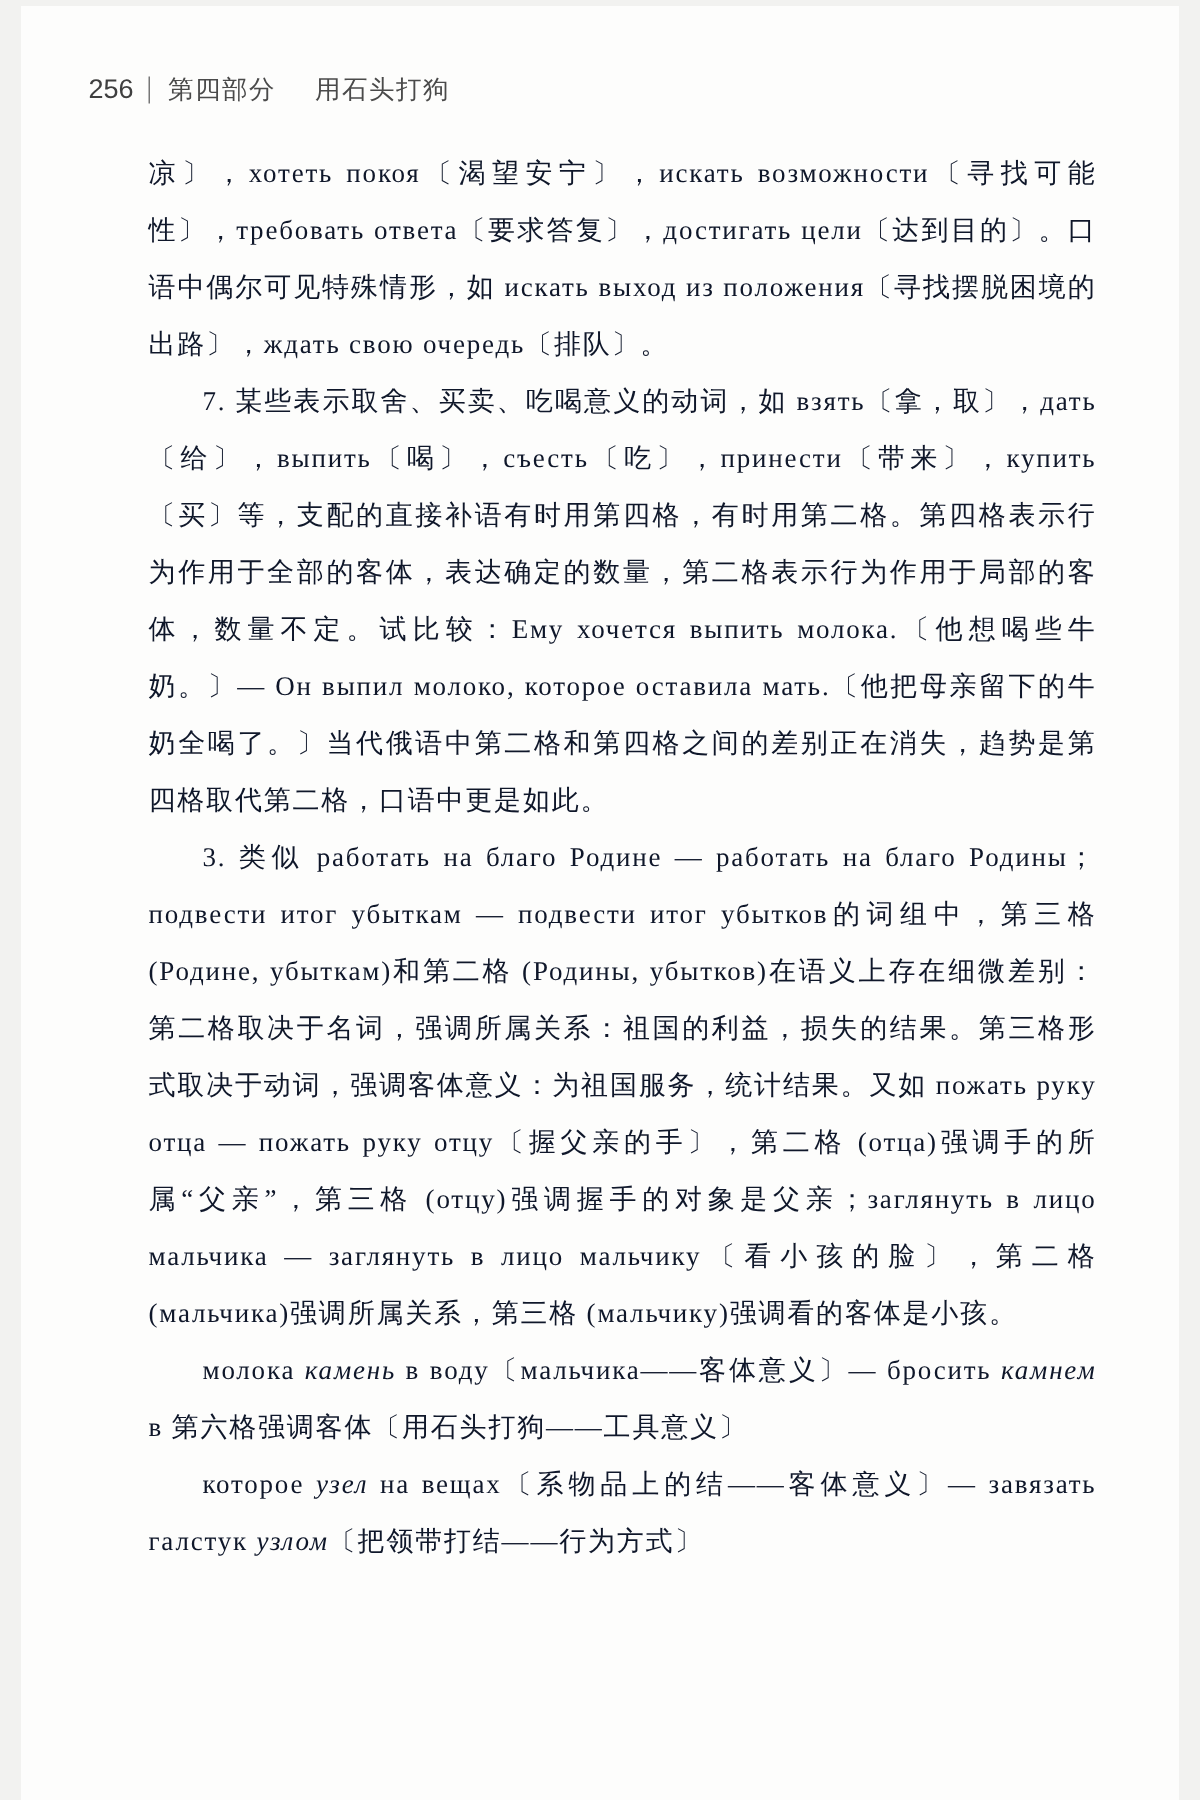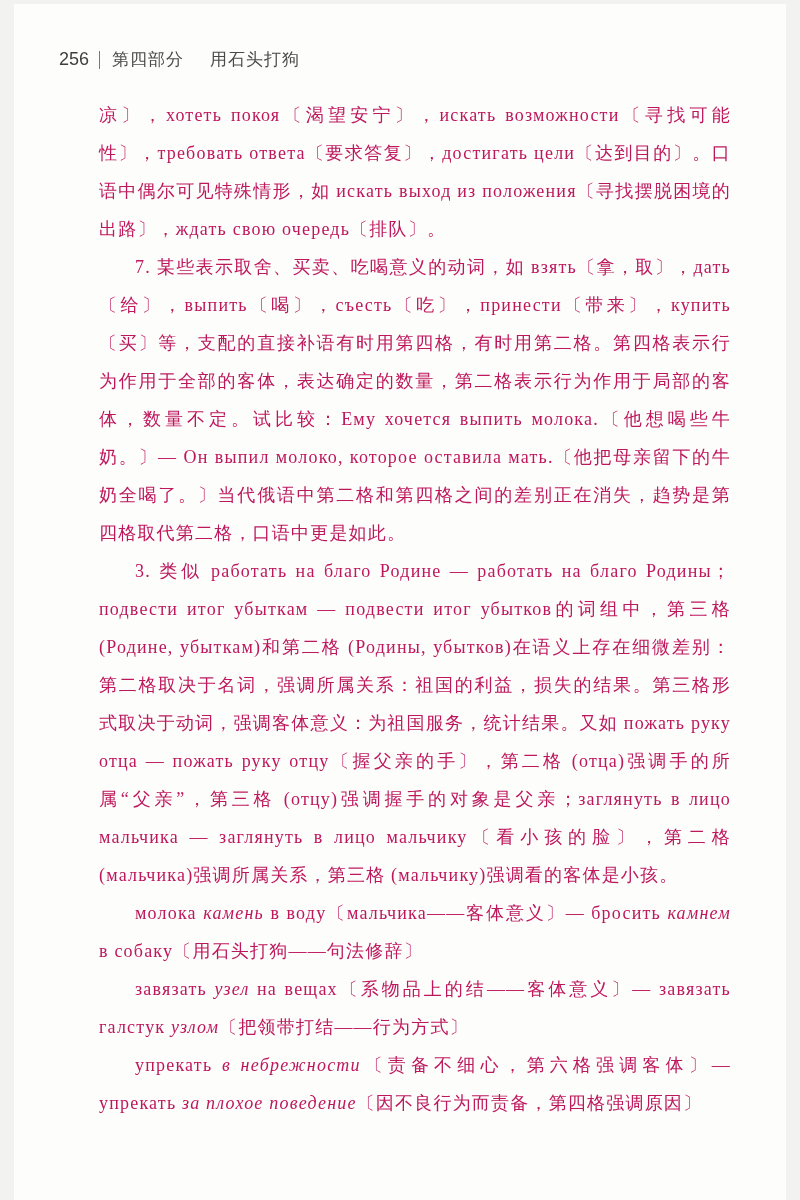--- a/index.html
+++ b/index.html
@@ -46,21 +46,21 @@
   }
   .body-text {
     position: absolute;
     top: 92px;
     left: 85px;
     width: 632px;
     font-size: 18px;
     line-height: 38px;
     text-align: justify;
     letter-spacing: 1.2px;
-    color: #be185d;
+    color: #0f172a;
   }
   .para {
     margin: 0;
   }
   .para.indent {
     text-indent: 2em;
   }
   .para em {
   }
 </style>
@@ -73,19 +73,18 @@
     <span class="pagenum">256</span>
     <span class="divider"></span>
     <span class="section">第四部分</span>
     <span class="chapter">用石头打狗</span>
   </div>
 
   <div class="body-text">
       <p class="para"><span>凉〕，хотеть покоя〔渴望安宁〕，искать возможности〔寻找可能性〕，требовать ответа〔要求答复〕，достигать цели〔达到目的〕。口语中偶尔可见特殊情形，如 искать выход из положения〔寻找摆脱困境的出路〕，ждать свою очередь〔排队〕。</span></p>
       <p class="para indent"><span>7. 某些表示取舍、买卖、吃喝意义的动词，如 взять〔拿，取〕，дать〔给〕，выпить〔喝〕，съесть〔吃〕，принести〔带来〕，купить〔买〕等，支配的直接补语有时用第四格，有时用第二格。第四格表示行为作用于全部的客体，表达确定的数量，第二格表示行为作用于局部的客体，数量不定。试比较：Ему хочется выпить молока.〔他想喝些牛奶。〕— Он выпил молоко, которое оставила мать.〔他把母亲留下的牛奶全喝了。〕当代俄语中第二格和第四格之间的差别正在消失，趋势是第四格取代第二格，口语中更是如此。</span></p>
       <p class="para indent"><span>3. 类似 работать на благо Родине — работать на благо Родины；подвести итог убыткам — подвести итог убытков的词组中，第三格 (Родине, убыткам)和第二格 (Родины, убытков)在语义上存在细微差别：第二格取决于名词，强调所属关系：祖国的利益，损失的结果。第三格形式取决于动词，强调客体意义：为祖国服务，统计结果。又如 пожать руку отца — пожать руку отцу〔握父亲的手〕，第二格 (отца)强调手的所属“父亲”，第三格 (отцу)强调握手的对象是父亲；заглянуть в лицо мальчика — заглянуть в лицо мальчику〔看小孩的脸〕，第二格 (мальчика)强调所属关系，第三格 (мальчику)强调看的客体是小孩。</span></p>
-      <p class="para indent"><span>молока </span><em>камень</em><span> в воду〔мальчика——客体意义〕— бросить </span><em>камнем</em><span> в собаку〔用石头打狗——句法修辞〕</span></p>
-      <p class="para indent"><span>завязать </span><em>узел</em><span> на вещах〔系物品上的结——客体意义〕— завязать галстук </span><em>узлом</em><span>〔把领带打结——行为方式〕</span></p>
-      <p class="para indent"><span>упрекать </span><em>в небрежности</em><span>〔责备不细心，第六格强调客体〕— упрекать </span><em>за плохое поведение</em><span>〔因不良行为而责备，第四格强调原因〕</span></p>
+      <p class="para indent"><span>молока </span><em>камень</em><span> в воду〔мальчика——客体意义〕— бросить </span><em>камнем</em><span> в 第六格强调客体〔用石头打狗——工具意义〕</span></p>
+      <p class="para indent"><span>которое </span><em>узел</em><span> на вещах〔系物品上的结——客体意义〕— завязать галстук </span><em>узлом</em><span>〔把领带打结——行为方式〕</span></p>
       <p class="para indent"></p>
     </div>
 
 </div>
 
 </body></html>

